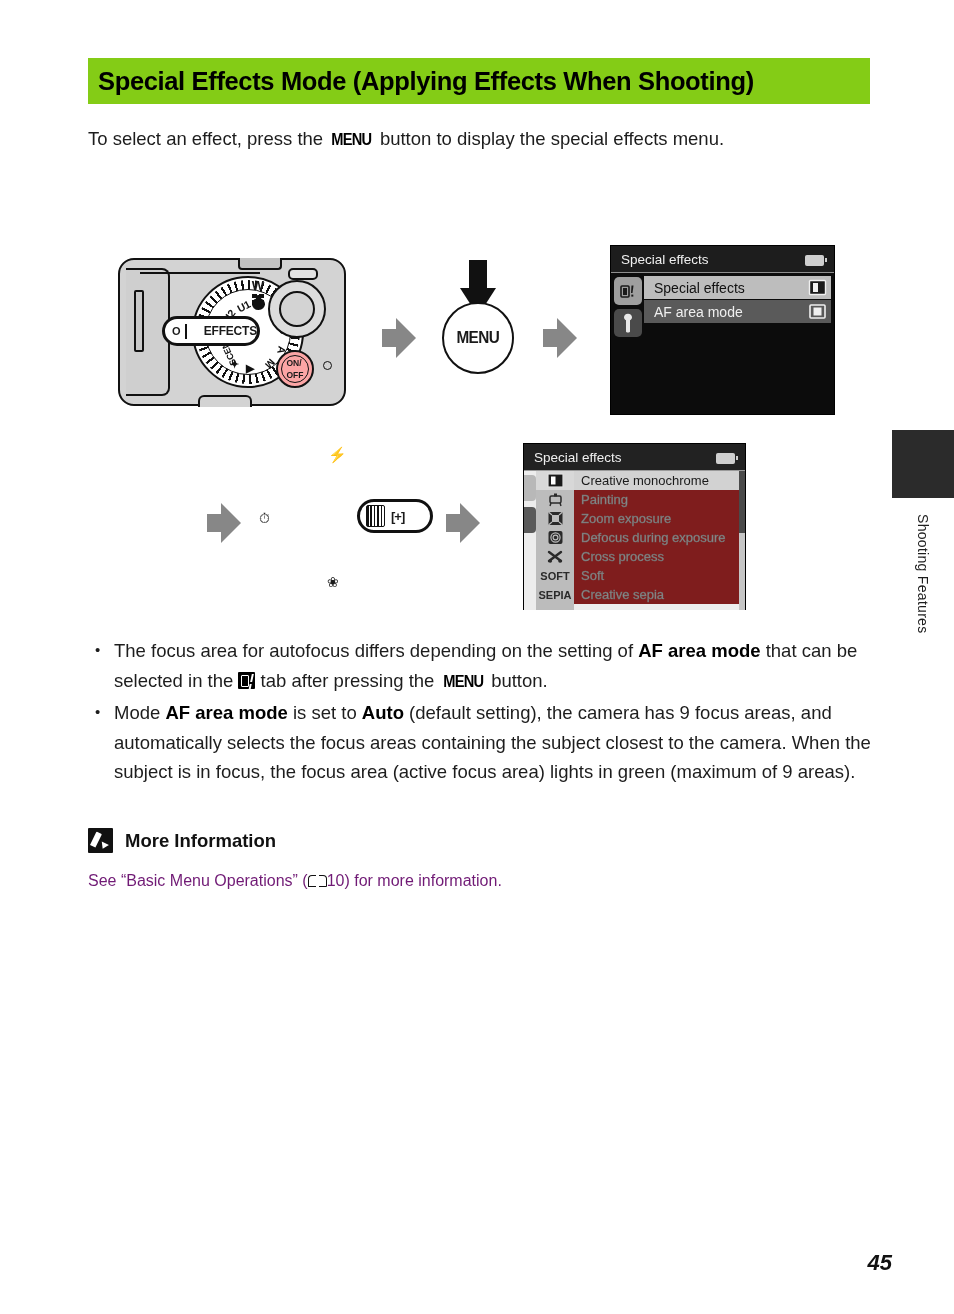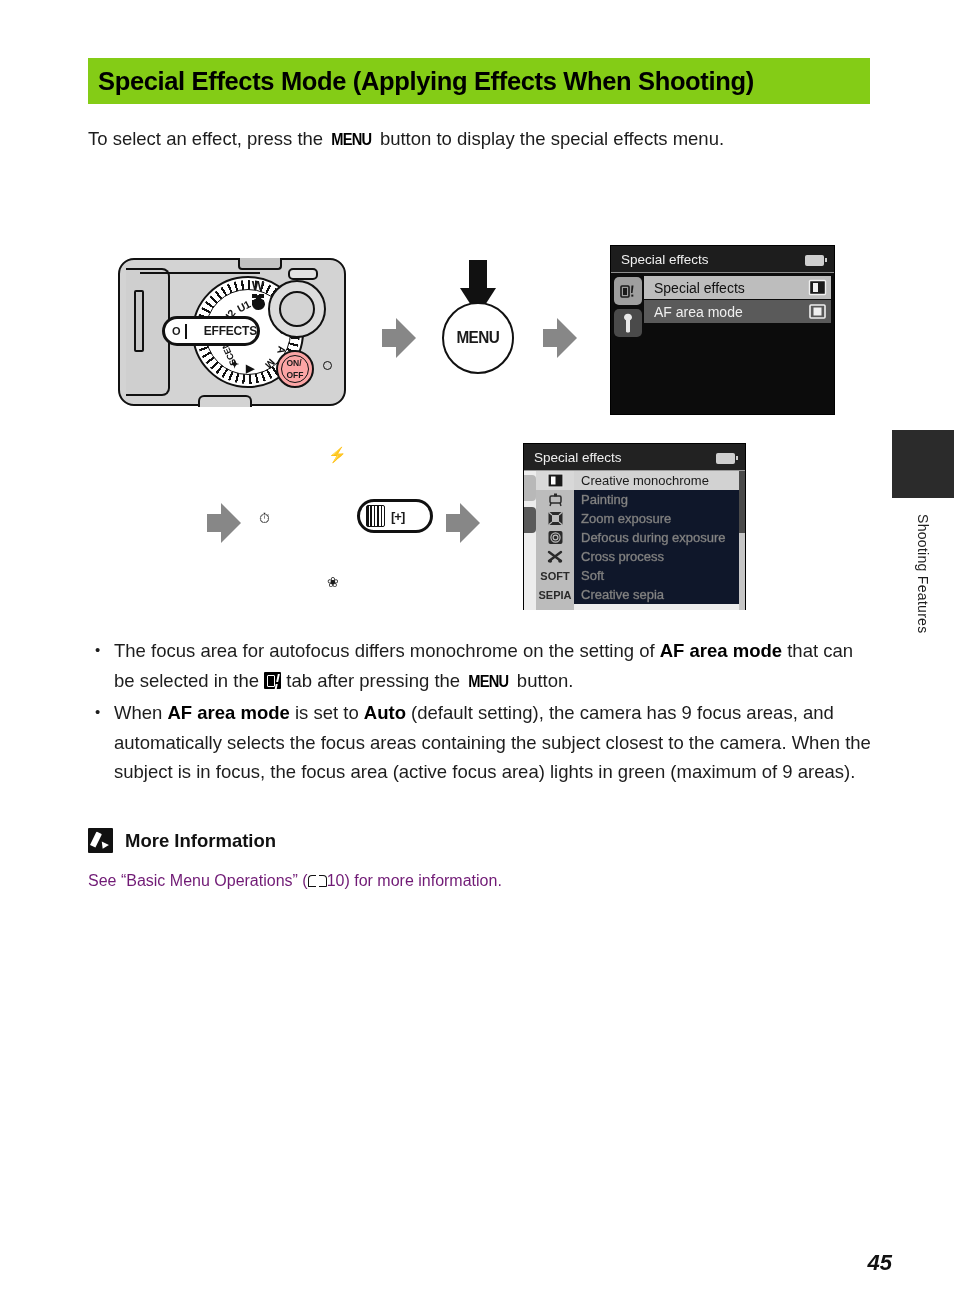--- a/index.html
+++ b/index.html
@@ -507,21 +507,21 @@
     height: 160px;
   }
   .eff-label {
     height: 19px;
     display: flex;
     align-items: center;
     padding-left: 7px;
     font-size: 13px;
     color: #8d8d8d;
     -webkit-text-stroke: 0.4px #6f6f6f;
-    background: #0f172a;
+    background: #7f1d1d;
   }
   .eff-label.selected {
     background: #d2d2d2;
     color: #1a1a1a;
     -webkit-text-stroke: 0 transparent;
   }
   .lcd2-scroll {
     position: absolute;
     right: 0; top: 0;
     width: 6px; height: 139px;
@@ -945,22 +945,22 @@
 
       <div class="lcd2-scroll">
         <div class="thumb"></div>
       </div>
     </div>
   </div>
 </div>
 
 <div class="bullets">
   <ul class="bl">
-    <li><span>The focus area for autofocus differs monochrome on the setting of </span><b>AF area mode</b><span> that can be selected in the </span><span class="tab-glyph"></span><span> tab after pressing the </span><span class="menu-glyph">MENU</span><span> button.</span></li>
-    <li><span>When </span><b>AF area mode</b><span> is set to </span><b>Auto</b><span> (default setting), the camera has 9 focus areas, and automatically selects the focus areas containing the subject closest to the camera. When the subject is in focus, the focus area (active focus area) lights in green (maximum of 9 areas).</span></li>
+    <li><span>The focus area for autofocus differs depending on the setting of </span><b>AF area mode</b><span> that can be selected in the </span><span class="tab-glyph"></span><span> tab after pressing the </span><span class="menu-glyph">MENU</span><span> button.</span></li>
+    <li><span>Mode </span><b>AF area mode</b><span> is set to </span><b>Auto</b><span> (default setting), the camera has 9 focus areas, and automatically selects the focus areas containing the subject closest to the camera. When the subject is in focus, the focus area (active focus area) lights in green (maximum of 9 areas).</span></li>
   </ul>
 </div>
 
 <div class="more-info">
   <div class="mi-head">
     <span class="pencil-icon"></span>
     <span class="mi-title">More Information</span>
   </div>
   <div class="mi-body"><span>See “Basic Menu Operations” (</span><span class="book-glyph"></span><span>10</span><span>) for more information.</span></div>
 </div>

